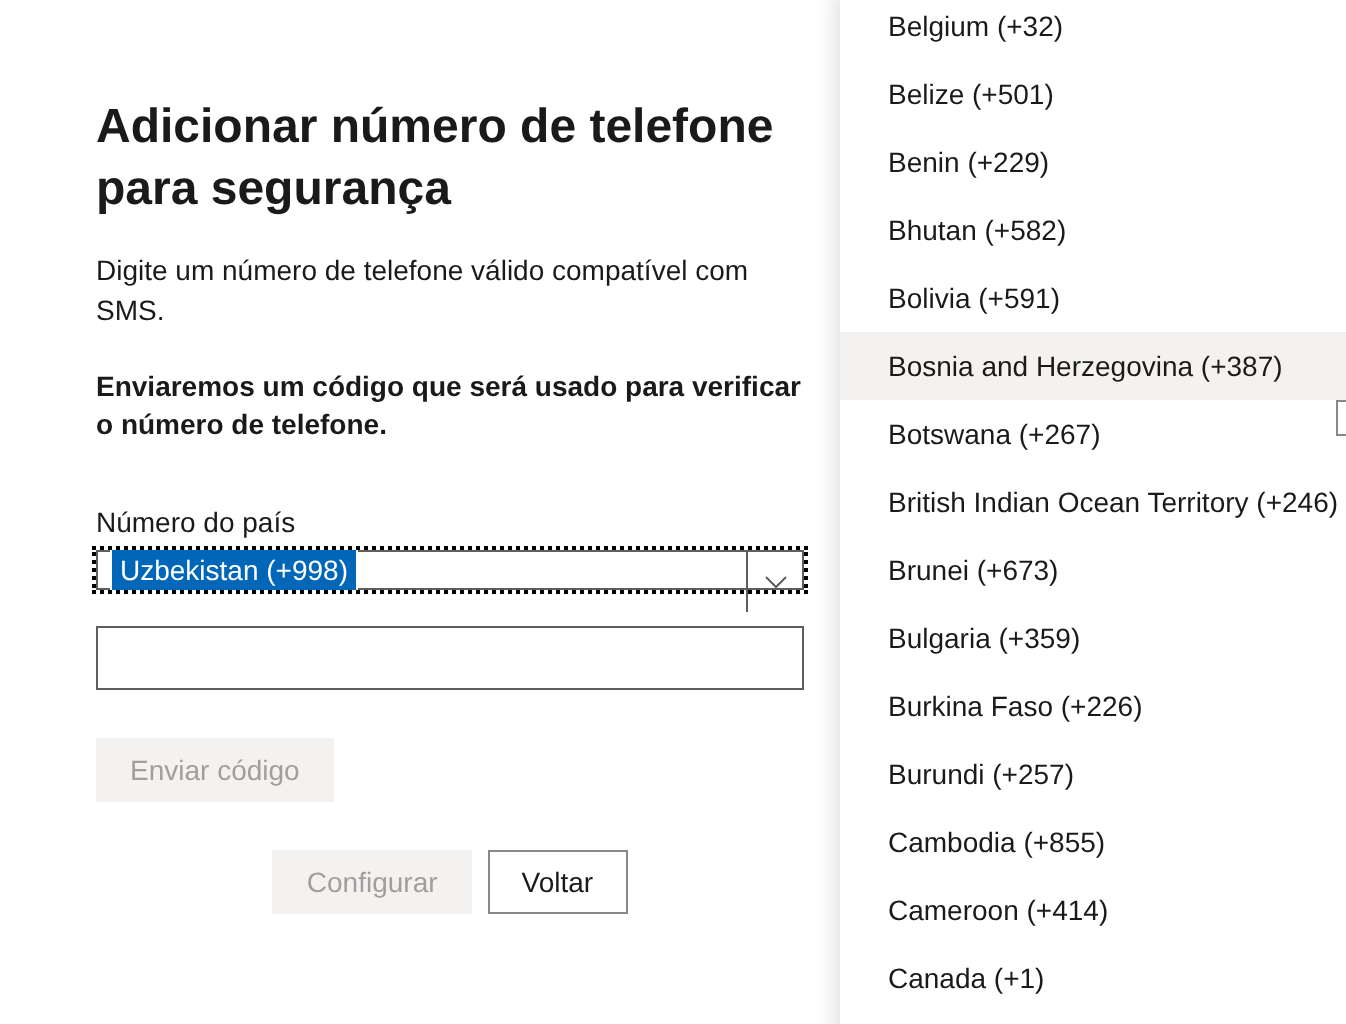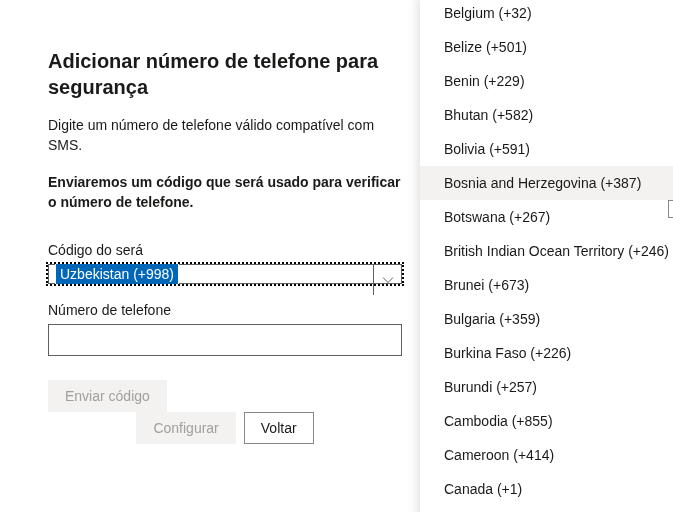--- a/index.html
+++ b/index.html
@@ -13,21 +13,21 @@
       overflow: hidden;
       position: relative;
     }
     .left-panel {
       position: absolute;
       left: 48px;
       top: 48px;
       width: 354px;
     }
     .title {
-      font-size: 20px;
+      font-size: 24px;
       font-weight: 600;
       line-height: 1.3;
       color: #1b1a19;
       margin-bottom: 16px;
     }
     .desc {
       font-size: 14px;
       color: #1b1a19;
       margin-bottom: 18px;
       line-height: 1.4;
@@ -95,21 +95,21 @@
       background: #fff;
       color: #1b1a19;
       cursor: pointer;
     }
     .btn-disabled {
       background: #f3f2f1;
       color: #a19f9d;
       border: 1px solid #f3f2f1;
       cursor: default;
     }
-    .send-btn { }
+    .send-btn { margin-bottom: 24px; }
     .footer-btns {
       display: flex;
       justify-content: center;
       gap: 8px;
       width: 354px;
     }
     .dropdown-list {
       position: absolute;
       left: 420px;
       top: -8px;
@@ -144,31 +144,30 @@
     }
   </style>
 </head>
 <body>
 
 <div class="left-panel">
   <h1 class="title">Adicionar número de telefone para segurança</h1>
   <p class="desc">Digite um número de telefone válido compatível com SMS.</p>
   <p class="info">Enviaremos um código que será usado para verificar o número de telefone.</p>
 
-  <label class="label">Código do será</label>
+  <label class="label">Número do país</label>
   <div class="select-wrap">
     <span class="select-value">Uzbekistan (+998)</span>
     <span class="chevron-cell">
       <svg viewBox="0 0 12 12">
           <path d="M1 3.5 L6 8.5 L11 3.5" fill="none" stroke="#605e5c" stroke-width="1"></path>
         </svg>
     </span>
   </div>
 
-  <label class="label">Número de telefone</label>
   <input type="text" class="text-input" style="">
 
   <button class="btn btn-disabled send-btn">Enviar código</button>
 
   <div class="footer-btns">
     <button class="btn btn-disabled">Configurar</button>
     <button class="btn">Voltar</button>
   </div>
 </div>
 

